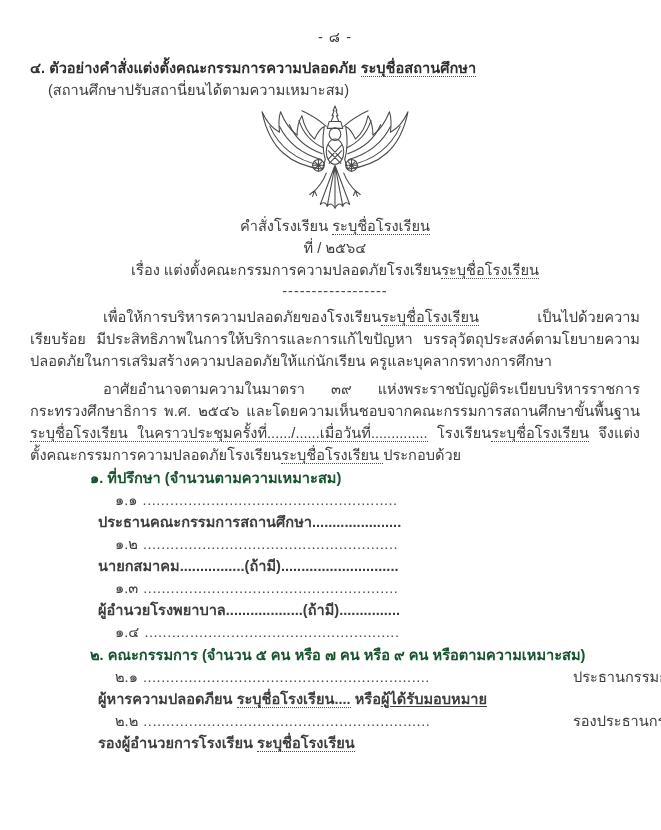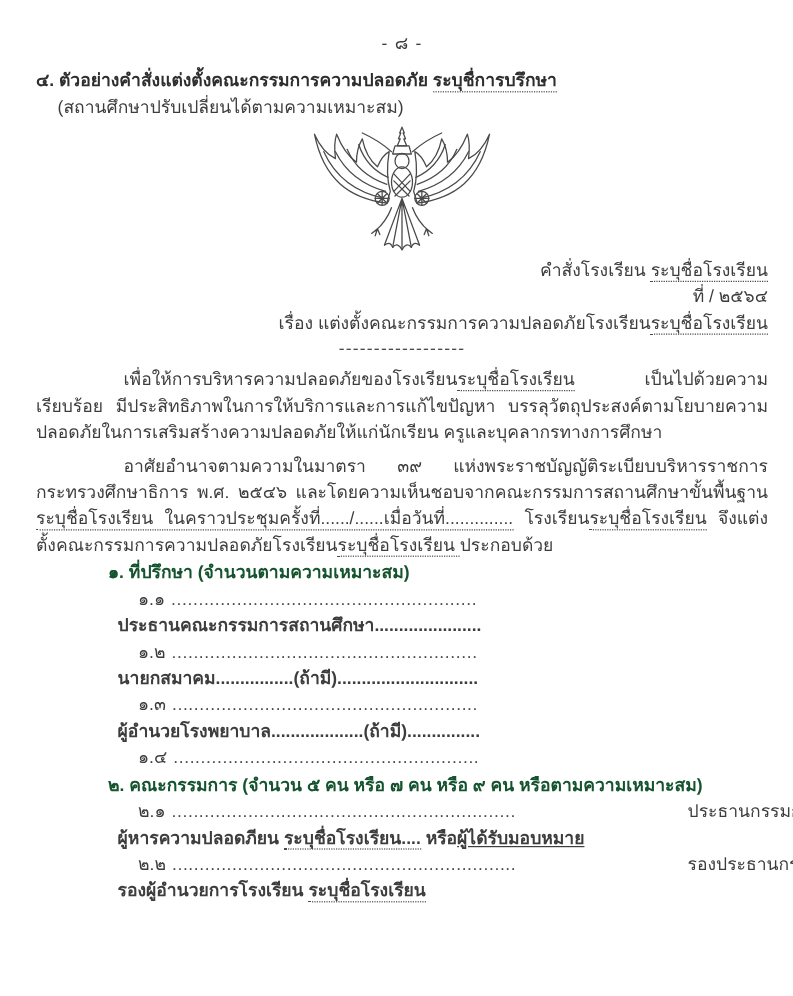--- a/index.html
+++ b/index.html
@@ -3,21 +3,21 @@
 <meta charset="utf-8">
 <style>
   html,body{margin:0;padding:0;}
   body{
     width:661px;height:830px;background:#ffffff;
     font-family:"Liberation Sans","DejaVu Sans",sans-serif;
     color:#3d3d3d;font-size:14.6px;line-height:22px;
     overflow:hidden;
   }
   .page{width:661px;height:830px;box-sizing:border-box;padding:26px 21px 0 30px;position:relative;}
-  .center{text-align:right;}
+  .center{text-align:center;}
   .bold{font-weight:700;color:#2e2e2e;}
   .dotted{border-bottom:1.2px dotted #4a4a4a;}
   .solid-u{text-decoration:underline;text-underline-offset:2px;}
   .pagenum{text-align:center;letter-spacing:1px;}
   .h1{margin-top:9px;font-weight:700;color:#2e2e2e;}
   .subnote{margin-left:18px;}
   .emblem-wrap{text-align:center;margin:4px 0 0 0;height:108px;}
   .title-block{margin-top:2px;}
   .divider{text-align:center;letter-spacing:1px;color:#4a4a4a;line-height:18px;margin-top:1px;}
   .para{margin:6px 0 0 0;text-align:justify;text-indent:73px;}
@@ -31,23 +31,23 @@
   .pos{position:absolute;left:458px;top:0;white-space:nowrap;}
   svg{display:inline-block;vertical-align:top;}
 </style>
 </head>
 <body>
 
 <div class="page">
 
   <div class="pagenum">- ๘ -</div>
 
-  <div class="h1"><span>๔. ตัวอย่างคำสั่งแต่งตั้งคณะกรรมการความปลอดภัย </span><span class="dotted bold">ระบุชื่การบรึกษา</span></div>
+  <div class="h1"><span>๔. ตัวอย่างคำสั่งแต่งตั้งคณะกรรมการความปลอดภัย </span><span class="dotted bold">ระบุชื่อสถานศึกษา</span></div>
 
-  <div class="subnote">(สถานศึกษาปรับเปลี่ยนได้ตามความเหมาะสม)</div>
+  <div class="subnote">(สถานศึกษาปรับสถานี่ยนได้ตามความเหมาะสม)</div>
 
   <div class="emblem-wrap">
     <svg width="186" height="107" viewBox="0 0 190 110" aria-hidden="true">
       <g stroke="#4a4a4a" fill="none" stroke-width="1.1" stroke-linecap="round" stroke-linejoin="round">
         <g id="lw">
           <path d="M82,66 C50,62 28,46 20,7 C24,16 30,24 38,28 C37,20 37,13 39,7 C43,17 49,26 56,31 C56,23 58,16 61,11 C63,21 68,30 74,35 C77,28 80,24 84,22 C82,34 82,46 85,56 Z"></path>
           <path d="M80,62 C56,57 38,44 28,22"></path>
           <path d="M81,56 C60,50 46,38 38,22"></path>
           <path d="M82,50 C64,44 54,34 48,20"></path>
           <path d="M83,44 C70,38 62,28 58,16"></path>

